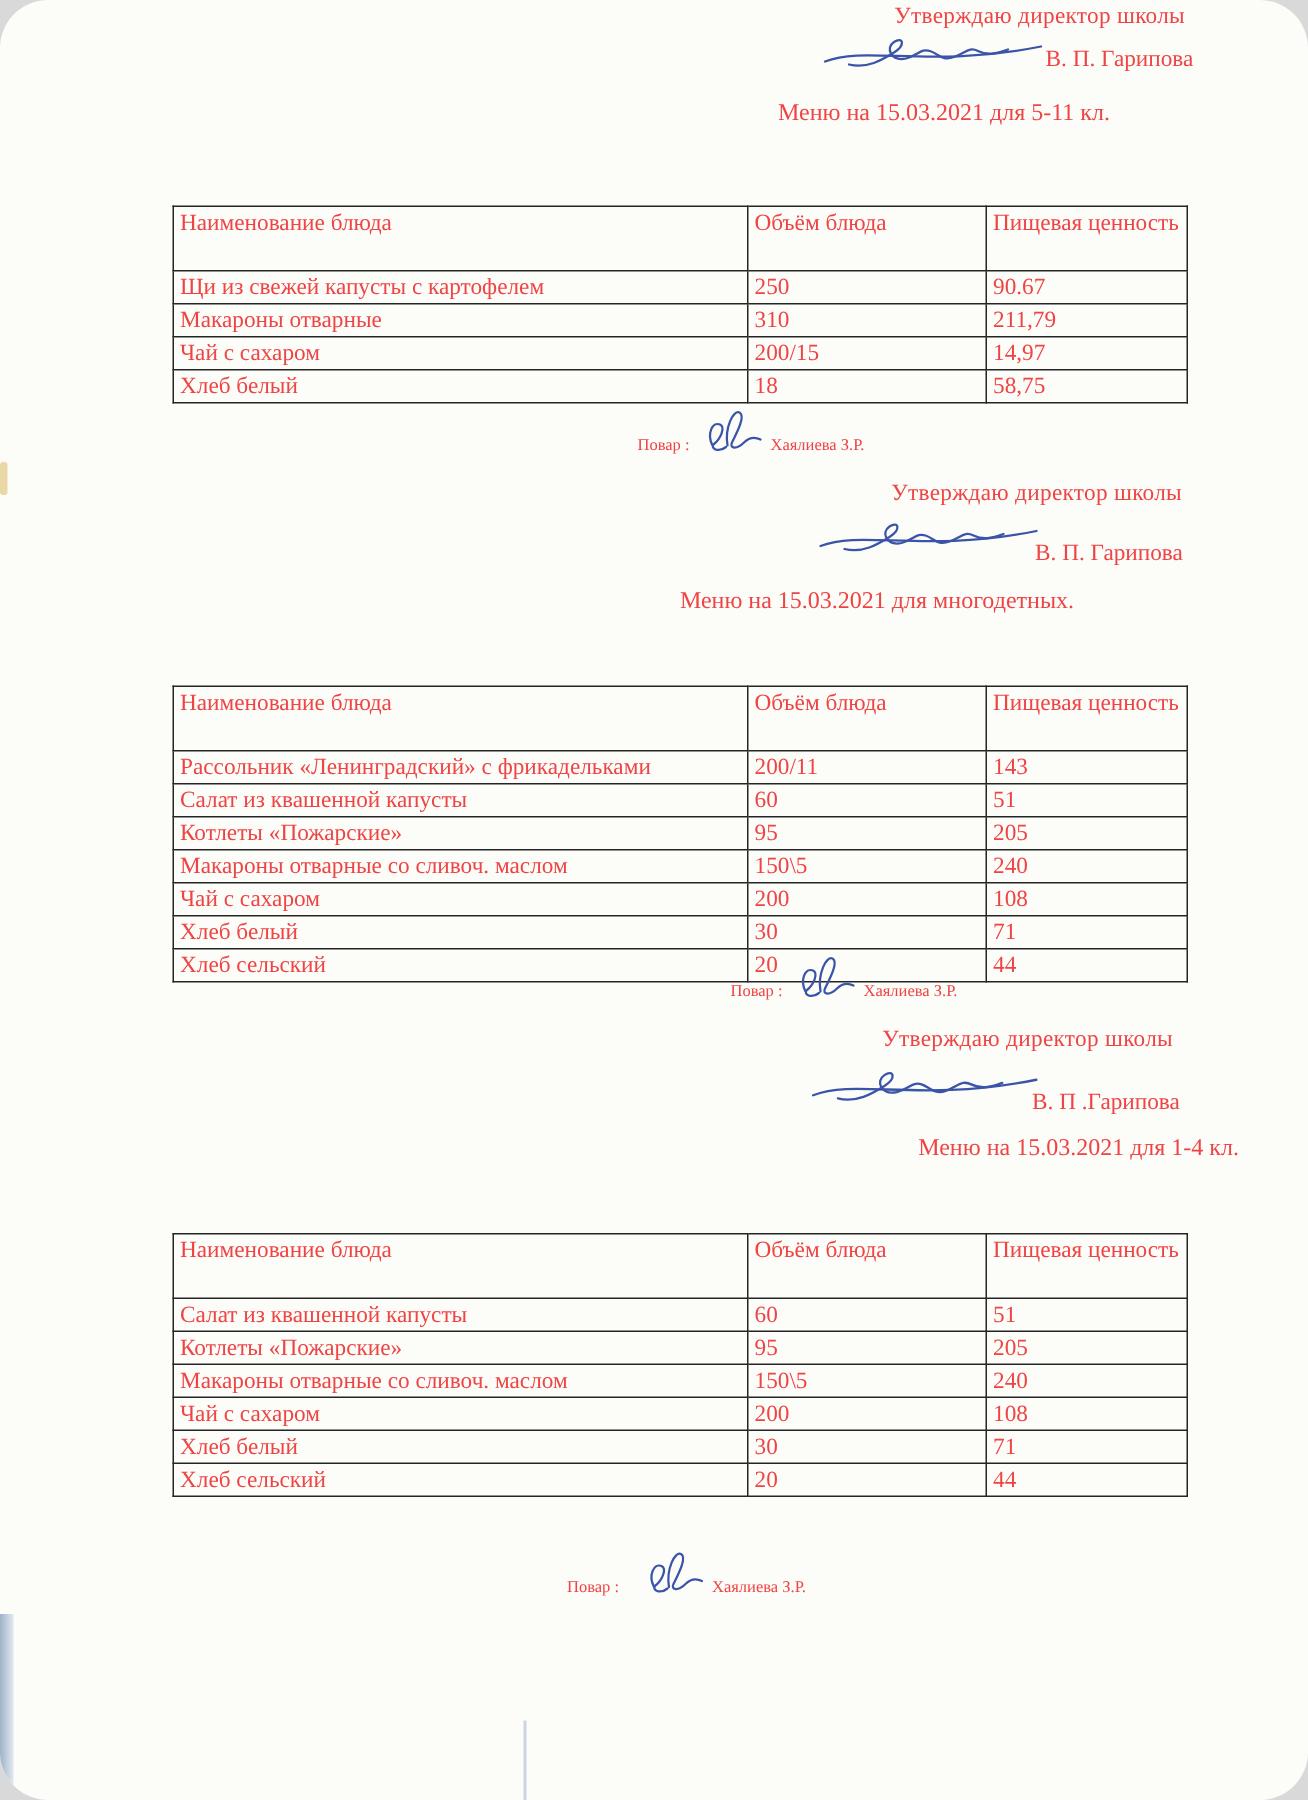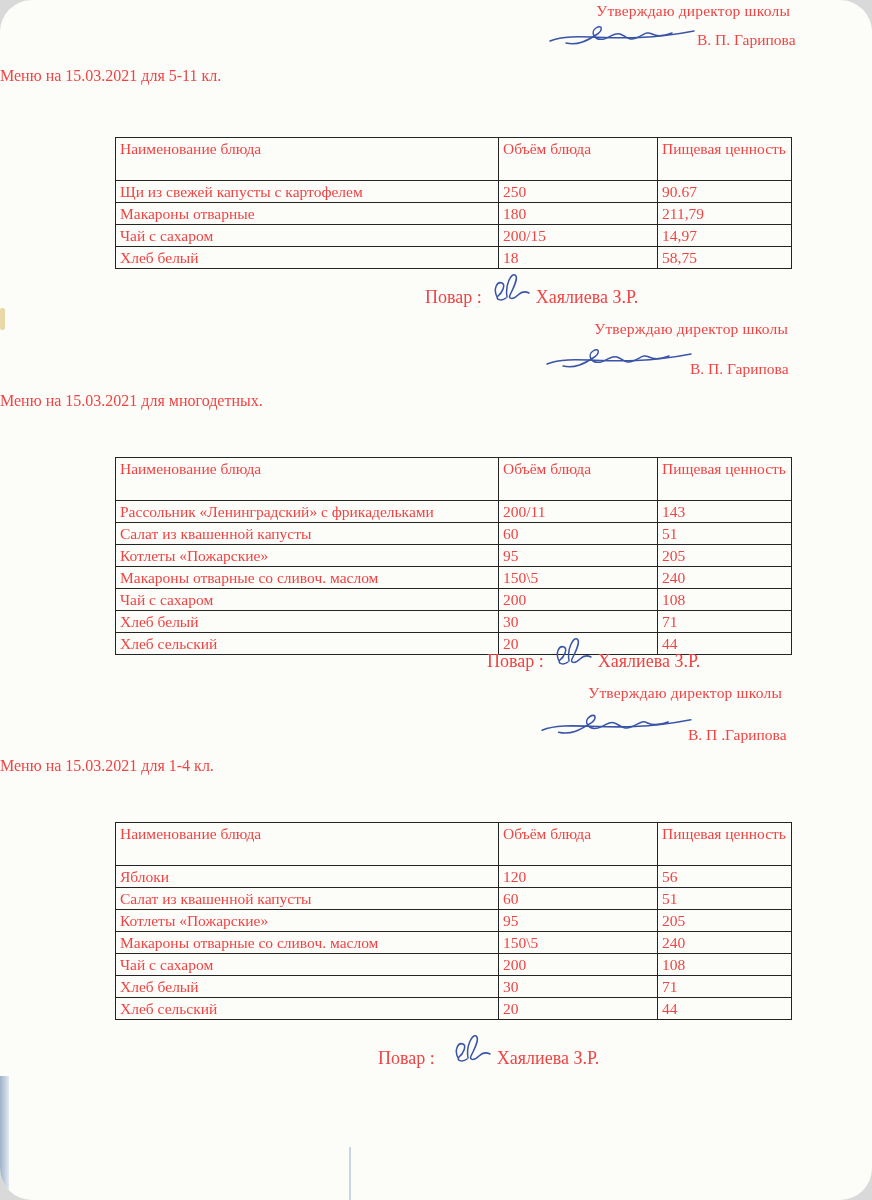--- a/index.html
+++ b/index.html
@@ -5,28 +5,28 @@
   html,body{margin:0;padding:0;background:#d9d9d9;}
   .page{position:relative;width:872px;height:1200px;margin:0 auto;background:#fcfcf9;
         font-family:"Liberation Serif","DejaVu Serif",serif;color:#ef4444;overflow:hidden;border-radius:32px;}
   .sec{position:absolute;left:0;width:100%;}
   .sec1{top:0;height:318px;}
   .sec2{top:318px;height:364px;}
   .sec3{top:682px;height:518px;}
   .approve{position:absolute;font-size:15.5px;letter-spacing:.2px;}
   .sig-director{position:absolute;}
   .director-name{position:absolute;font-size:15.5px;}
-  .title{position:absolute;font-size:16px;text-align:left;}
+  .title{position:absolute;font-size:16px;text-align:right;}
   .menu-table{position:absolute;left:115px;width:676px;border-collapse:collapse;table-layout:fixed;
               font-size:15.5px;background:transparent;}
   .menu-table th,.menu-table td{border:1px solid #242424;padding:0 4px;font-weight:normal;
               text-align:left;overflow:hidden;}
   .menu-table th{vertical-align:top;height:41px;line-height:19px;padding-top:1px;}
   .menu-table td{height:21px;line-height:20px;white-space:nowrap;}
-  .cook{position:absolute;font-size:18px;display:flex;align-items:center;height:28px;}
+  .cook{position:absolute;font-size:11px;display:flex;align-items:center;height:28px;}
   .cook .sig-cook{position:relative;top:-9px;margin:0 3px;flex:none;}
   .cook .cook-label{margin-right:2px;}
   
   .art-strip{position:absolute;left:0;top:1076px;width:9px;height:124px;
              background:linear-gradient(to right,#9db2ca,#e3e9f0);}
   .art-line{position:absolute;left:349px;top:1147px;width:2px;height:53px;background:#c9d5e4;}
   .art-mark{position:absolute;left:0;top:308px;width:5px;height:22px;background:#ead9a6;border-radius:2px;}
 </style>
 </head>
 <body>
@@ -59,21 +59,21 @@
       </thead>
       <tbody>
 
       <tr>
             <td>Щи из свежей капусты с картофелем</td>
             <td>250</td>
             <td>90.67</td>
           </tr>
           <tr>
             <td>Макароны отварные</td>
-            <td>180</td>
+            <td>310</td>
             <td>211,79</td>
           </tr>
           <tr>
             <td>Чай с сахаром</td>
             <td>200/15</td>
             <td>14,97</td>
           </tr>
           <tr>
             <td>Хлеб белый</td>
             <td>18</td>
@@ -189,25 +189,20 @@
         </colgroup>
       <thead>
         <tr>
           <th>Наименование блюда</th>
           <th>Объём блюда</th>
           <th>Пищевая ценность</th>
         </tr>
       </thead>
       <tbody>
 
-      <tr>
-            <td>Яблоки</td>
-            <td>120</td>
-            <td>56</td>
-          </tr>
           <tr>
             <td>Салат из квашенной капусты</td>
             <td>60</td>
             <td>51</td>
           </tr>
           <tr>
             <td>Котлеты «Пожарские»</td>
             <td>95</td>
             <td>205</td>
           </tr>

